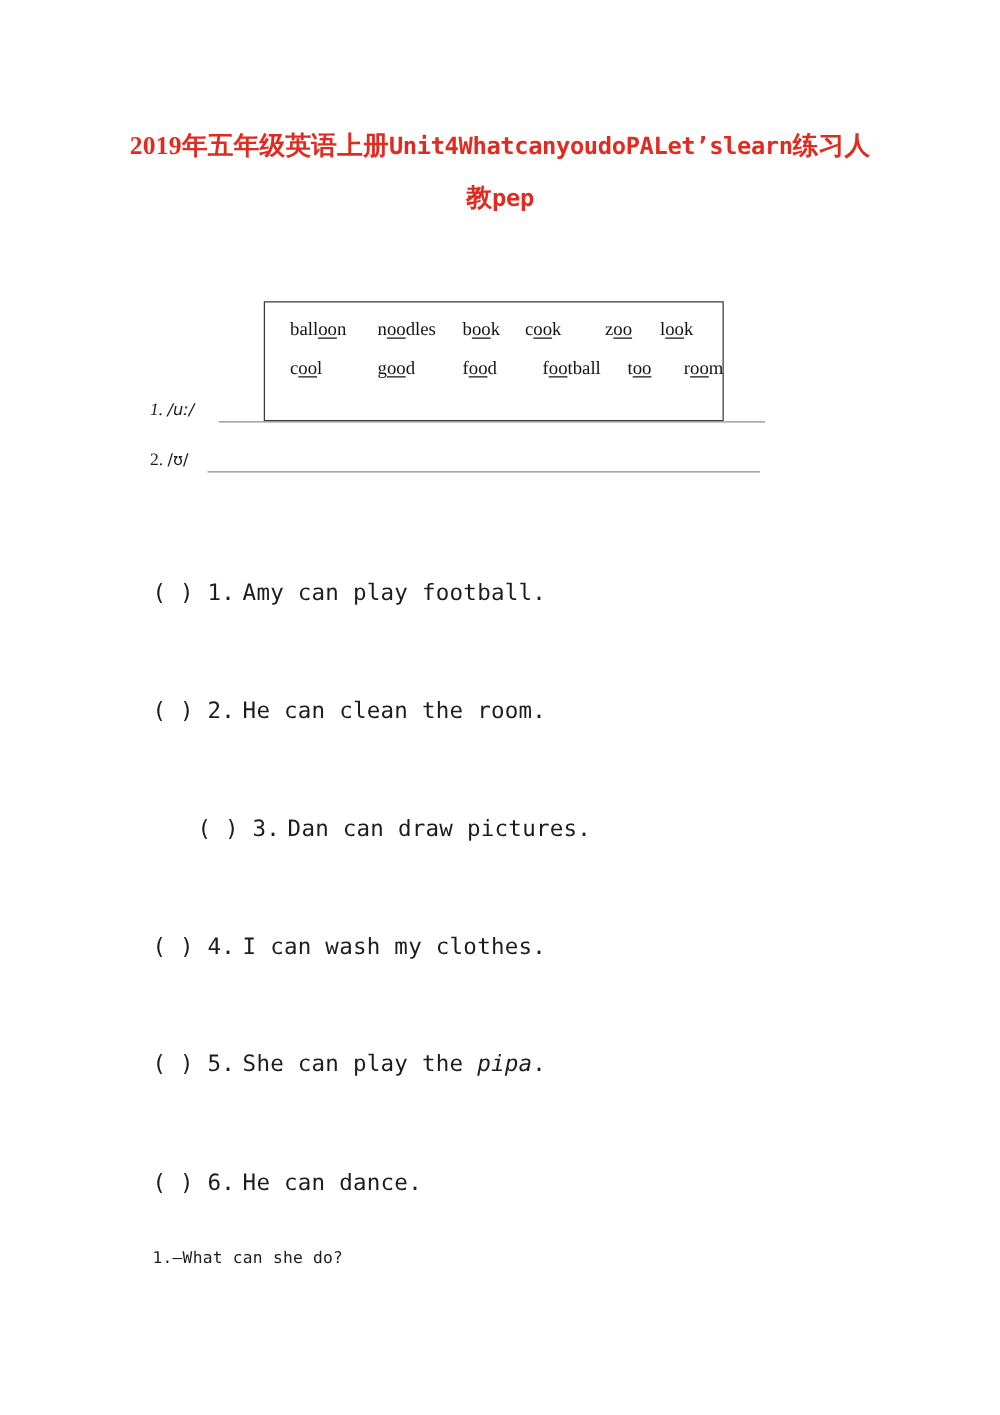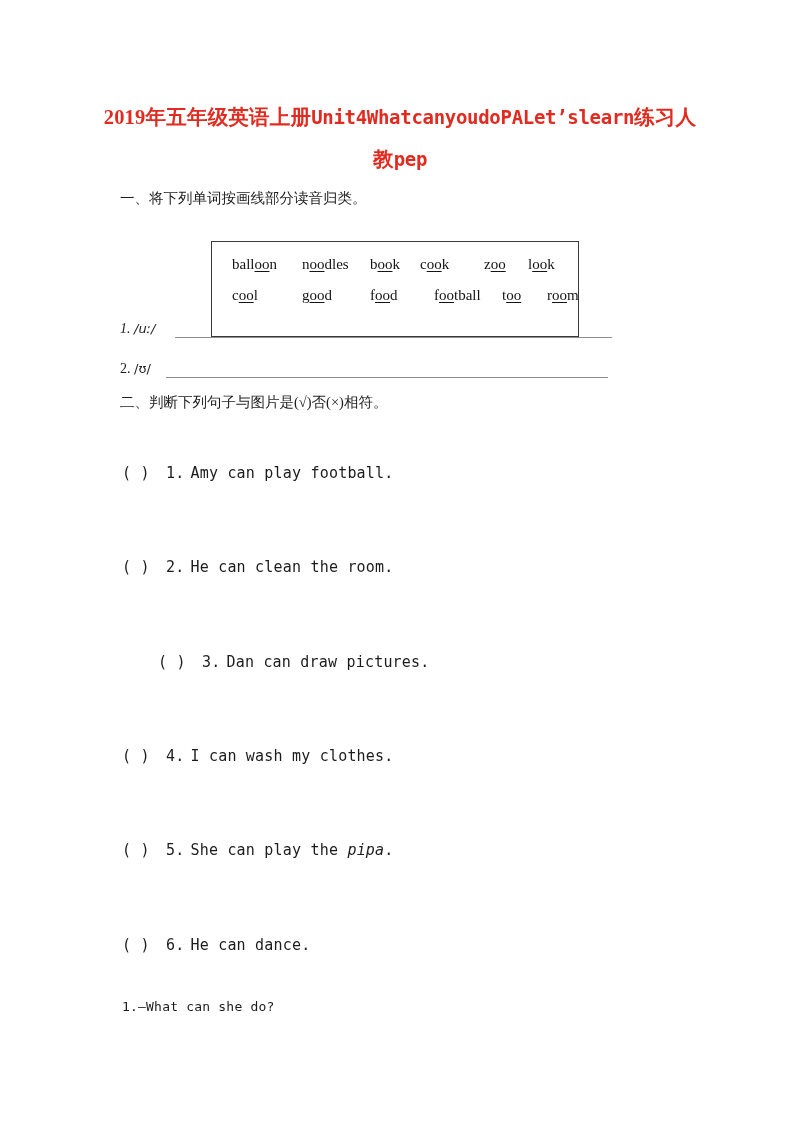--- a/index.html
+++ b/index.html
@@ -105,21 +105,21 @@
     position: absolute;
     height: 0;
     border-bottom: 1px solid #8e8e8e;
   }
 
   
   .tf-item {
     position: absolute;
     left: 122px;
     font-family: "DejaVu Sans Mono", "Liberation Mono", monospace;
-    font-size: 15px;
+    font-size: 18px;
     color: #1c1c1c;
     white-space: nowrap;
     letter-spacing: 0.2px;
   }
   .tf-item .paren {
     display: inline-block;
     width: 44px;
   }
   .tf-item .idx {
     display: inline-block;
@@ -143,21 +143,20 @@
 </head>
 <body>
 
 <div class="page">
 
   <div class="doc-title">
     <span>2019</span><span>年五年级英语上册</span><span class="en">Unit4WhatcanyoudoPALet’slearn</span><span>练习人</span><br>
     <span>教</span><span class="en">pep</span>
   </div>
 
-  <div class="sec-head" style="top:189px;">一、将下列单词按画线部分读音归类。</div>
 
   <div class="wordbox">
 
     <div class="wordrow r1">
       <span class="word" style="left:20px;"><span>ball</span><u>oo</u><span>n</span></span>
       <span class="word" style="left:90px;"><span>n</span><u>oo</u><span>dles</span></span>
       <span class="word" style="left:158px;"><span>b</span><u>oo</u><span>k</span></span>
       <span class="word" style="left:208px;"><span>c</span><u>oo</u><span>k</span></span>
       <span class="word" style="left:272px;"><span>z</span><u>oo</u><span></span></span>
       <span class="word" style="left:316px;"><span>l</span><u>oo</u><span>k</span></span>
@@ -179,21 +178,20 @@
     <span class="sym">/uː/</span>
   </div>
   <div class="ans-line" style="left:175px; top:337px; width:437px;"></div>
 
   <div class="ans-row" style="top:361px;">
     <span class="num">2.</span>
     <span class="sym">/ʊ/</span>
   </div>
   <div class="ans-line" style="left:166px; top:377px; width:442px;"></div>
 
-  <div class="sec-head" style="top:393px;">二、判断下列句子与图片是(√)否(×)相符。</div>
 
   <div class="tf-item" style="top:464px;">
     <span class="paren">(        )</span><span class="idx">1.</span><span>Amy can play football.</span>
   </div>
 
   <div class="tf-item" style="top:558px;">
     <span class="paren">(        )</span><span class="idx">2.</span><span>He can clean the room.</span>
   </div>
 
   <div class="tf-item" style="top:653px;margin-left:36px;">

